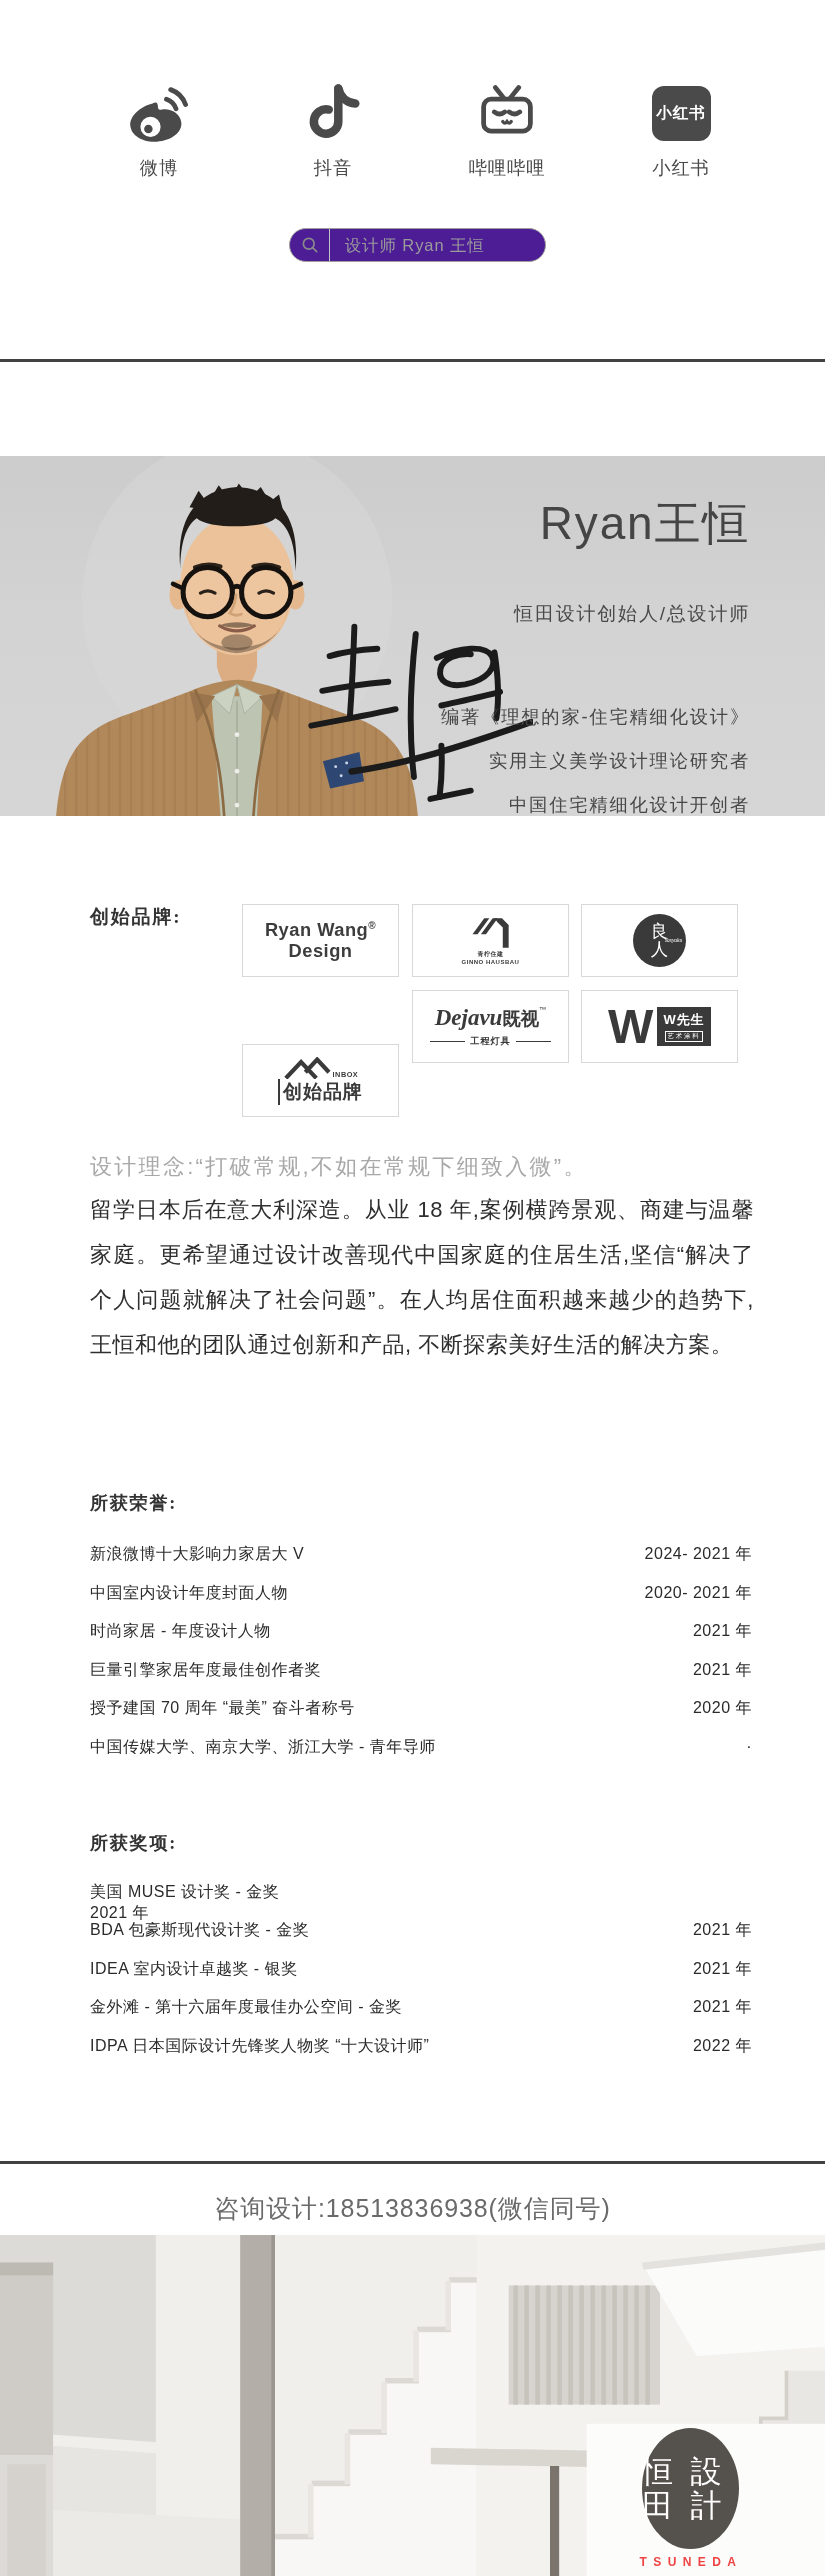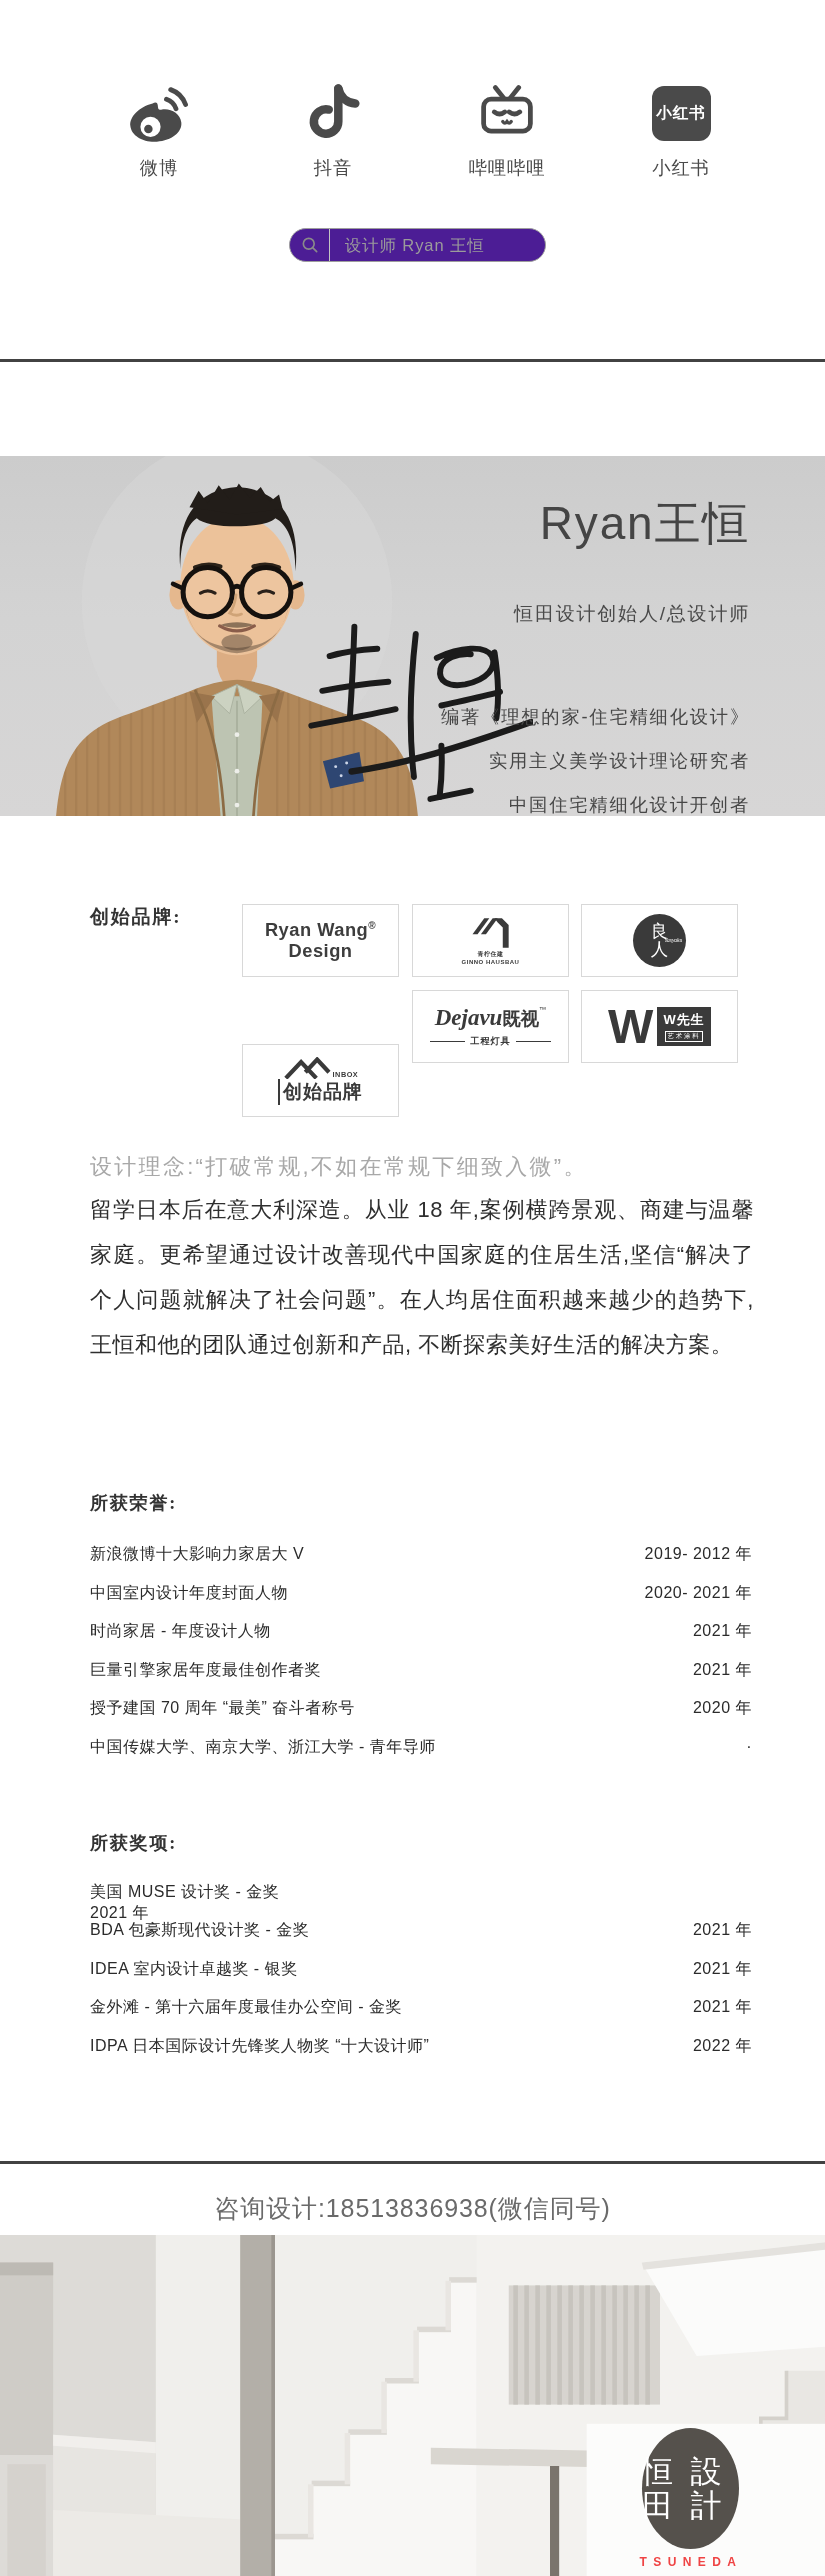--- a/index.html
+++ b/index.html
@@ -314,21 +314,21 @@
       </span>
   </div>
 </div>
 
 <div class="philosophy">设计理念:“打破常规,不如在常规下细致入微”。</div>
 <div class="bio">留学日本后在意大利深造。从业 18 年,案例横跨景观、商建与温馨家庭。更希望通过设计改善现代中国家庭的住居生活,坚信“解决了个人问题就解决了社会问题”。在人均居住面积越来越少的趋势下, 王恒和他的团队通过创新和产品, 不断探索美好生活的解决方案。</div>
 
 <div class="sec-title" style="top:1491px;">所获荣誉:</div>
 <div class="lrow" style="top:1544px;">
   <span>新浪微博十大影响力家居大 V</span>
-  <span class="yr">2019- 2012 年</span>
+  <span class="yr">2024- 2021 年</span>
 </div>
 <div class="lrow" style="top:1583px;">
   <span>中国室内设计年度封面人物</span>
   <span class="yr">2020- 2021 年</span>
 </div>
 <div class="lrow" style="top:1621px;">
   <span>时尚家居 - 年度设计人物</span>
   <span class="yr">2021 年</span>
 </div>
 <div class="lrow" style="top:1660px;">

